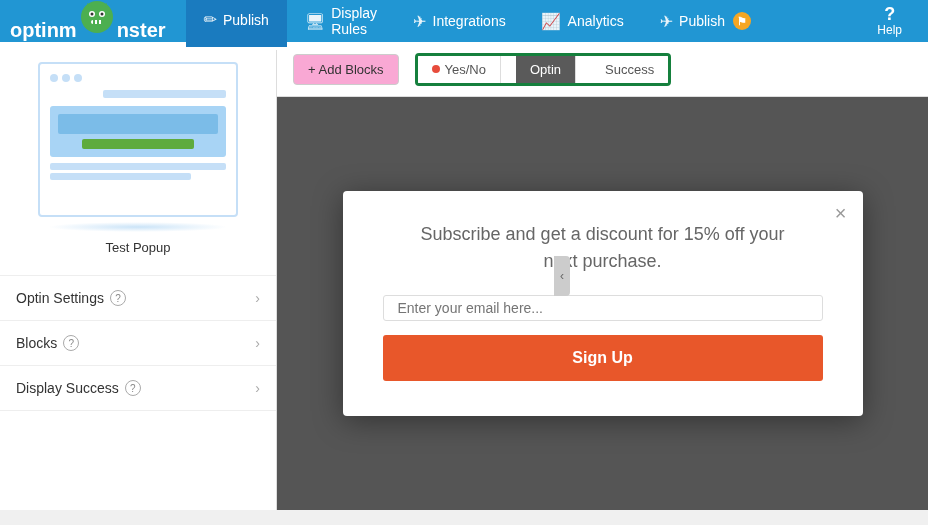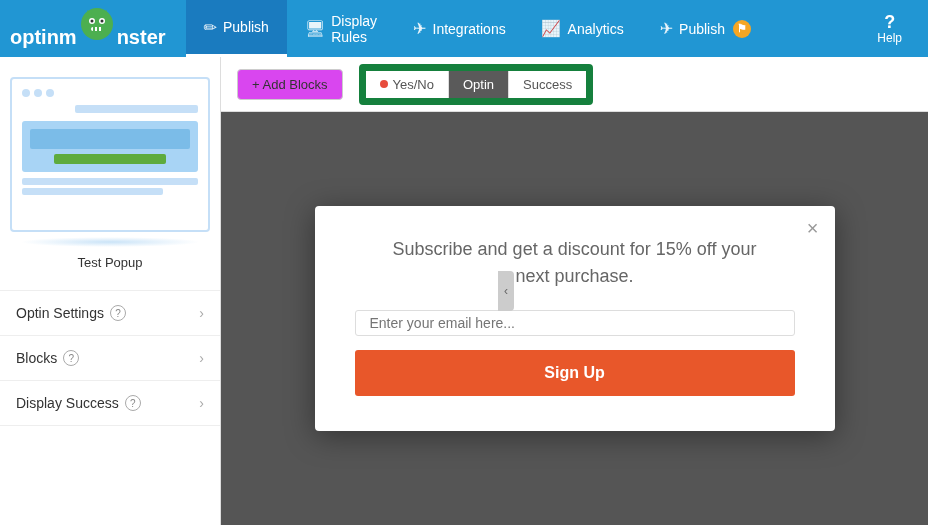--- a/index.html
+++ b/index.html
@@ -1,21 +1,21 @@
 <!DOCTYPE html>
 <html><head>
   <meta charset="utf-8">
   <style>
     * { box-sizing: border-box; margin: 0; padding: 0; }
     body { font-family: 'Segoe UI', Arial, sans-serif; font-size: 14px; background: #f0f0f0; width: 928px; height: 525px; overflow: hidden; }
 
     
     .header {
       background: #2196d3;
-      height: 57px;
+      height: 42px;
       display: flex;
       align-items: center;
       padding: 0 10px;
       position: relative;
       z-index: 10;
     }
     .logo {
       display: flex;
       align-items: center;
       margin-right: 20px;
@@ -86,21 +86,21 @@
     }
 
     
     .main {
       display: flex;
       height: calc(525px - 57px);
     }
 
     
     .sidebar {
-      width: 221px;
+      width: 277px;
       background: white;
       border-right: 1px solid #ddd;
       display: flex;
       flex-direction: column;
       flex-shrink: 0;
     }
     .sidebar-preview {
       padding: 20px;
       display: flex;
       flex-direction: column;
@@ -249,30 +249,31 @@
       gap: 16px;
       border-bottom: 1px solid #ddd;
     }
     .add-blocks-btn {
       display: flex;
       align-items: flex-end;
       gap: 5px;
       padding: 7px 14px;
       border: 1px solid #ccc;
       border-radius: 4px;
-      background: #d946ef;
+      background: #f9a8d4;
       color: #333;
       cursor: pointer;
       font-size: 13px;
     }
     .tab-group {
       display: flex;
-      border: 7px solid #15803d;
+      border: 3px solid #15803d;
       border-radius: 4px;
       overflow: hidden;
+      gap: 15px;
     }
     .tab-btn {
       padding: 6px 14px;
       background: white;
       border: none;
       cursor: pointer;
       font-size: 13px;
       color: #555;
       display: flex;
       align-items: center;

